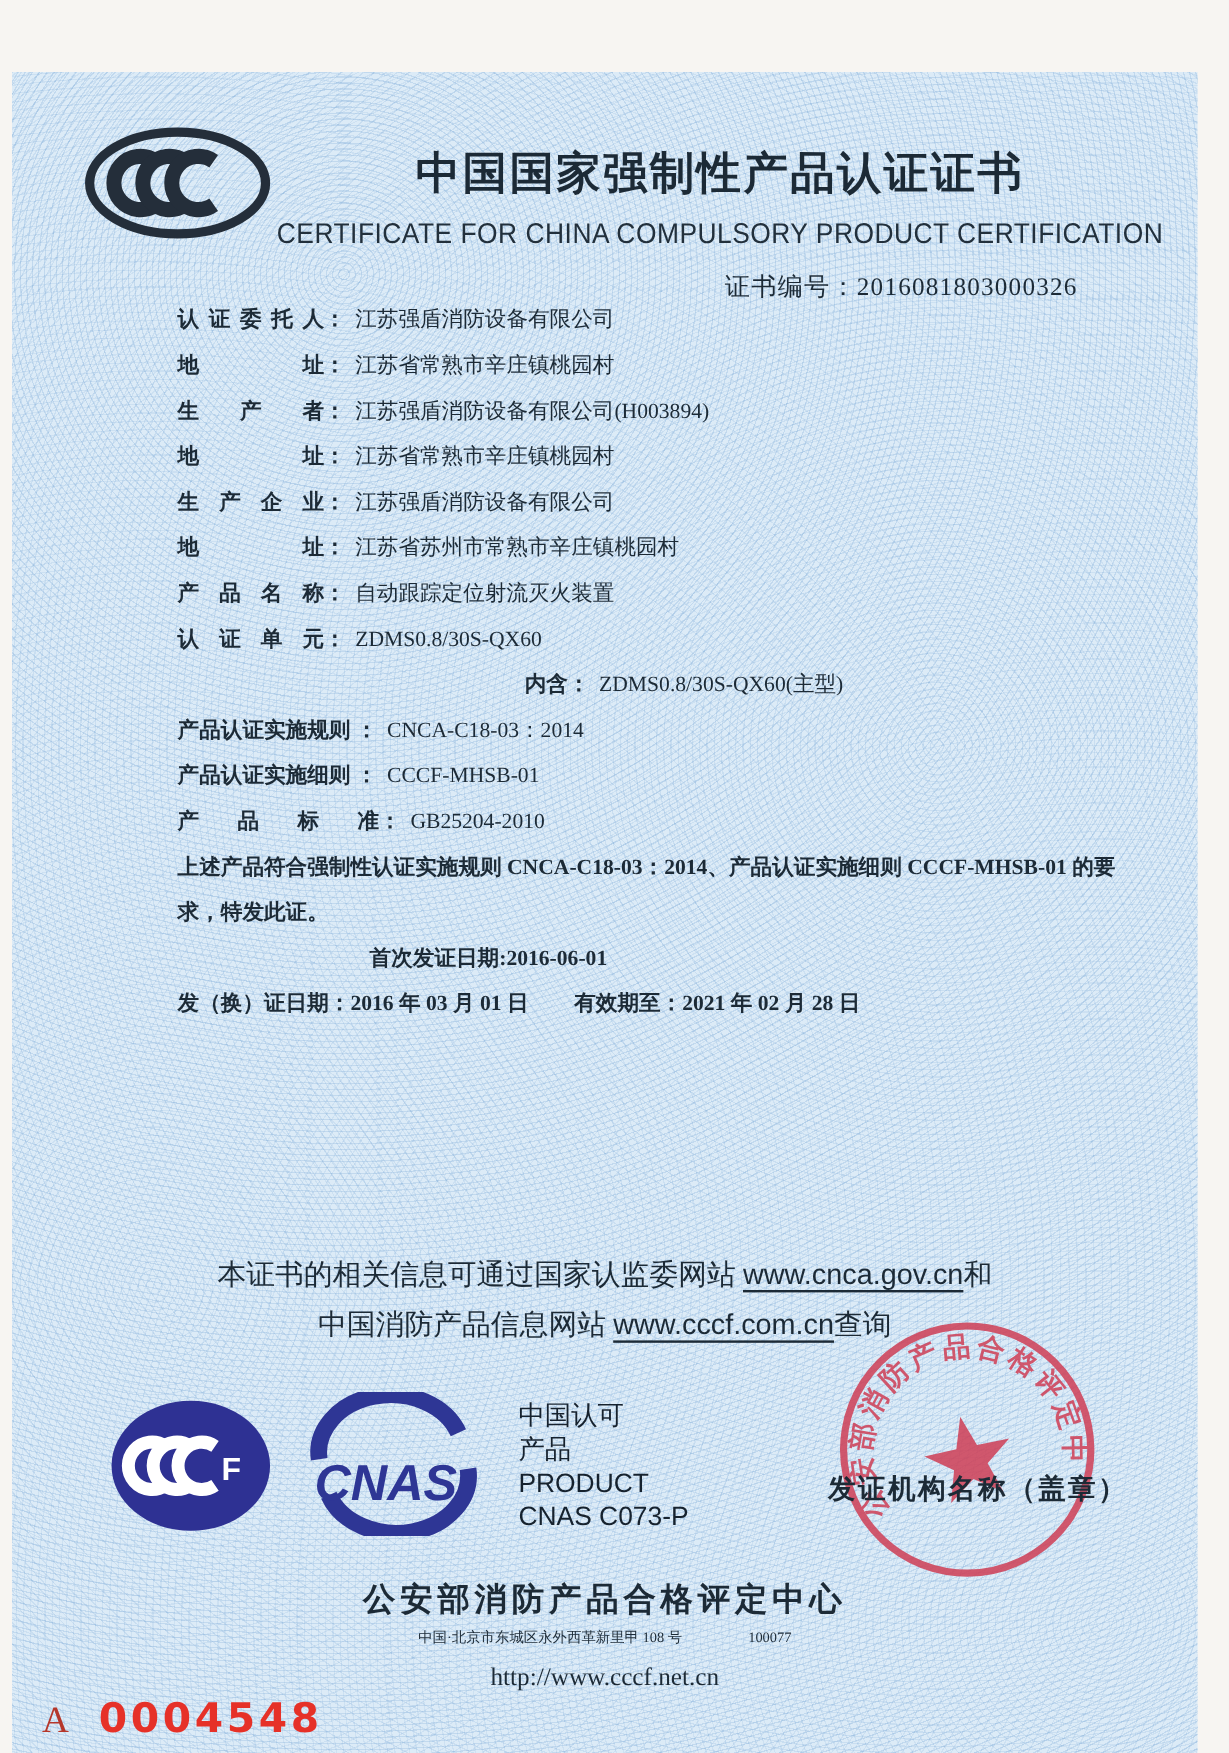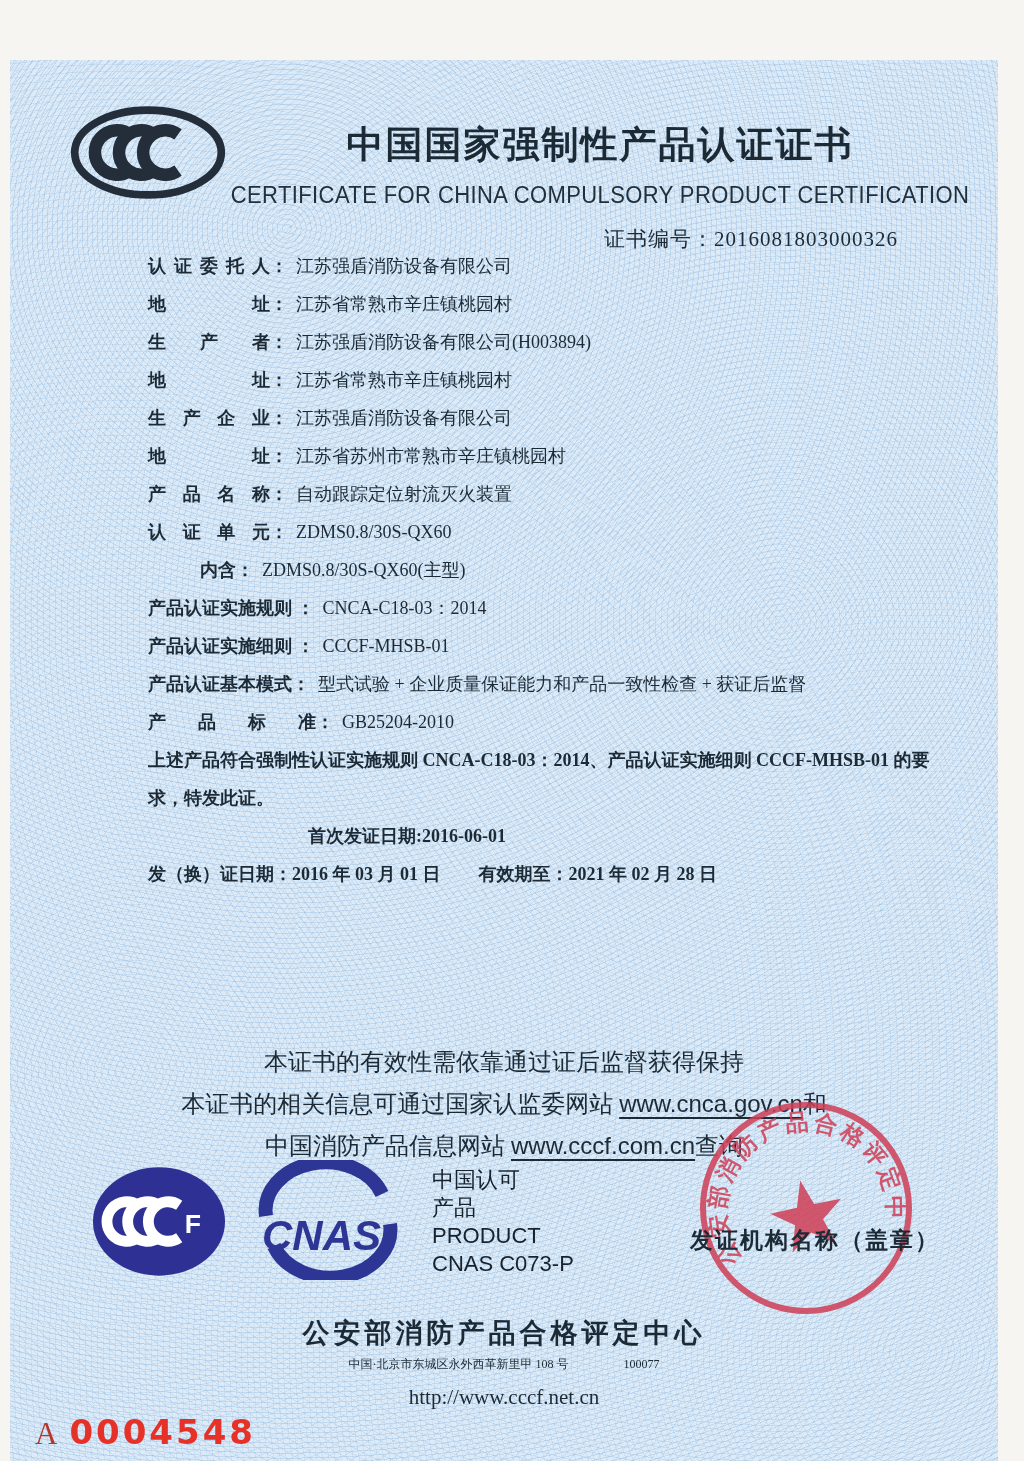--- a/index.html
+++ b/index.html
@@ -26,21 +26,21 @@
   .title-cn{font-size:37px;font-weight:bold;letter-spacing:2px;}
   .title-en{margin-top:12px;font-family:"Liberation Sans","DejaVu Sans",sans-serif;
             font-size:22px;letter-spacing:.4px;color:#22303c;transform:scaleY(1.08);}
   .cert-no{position:absolute;right:100px;top:165px;font-size:21px;letter-spacing:1px;}
   .body-flow{position:absolute;left:138px;top:187px;width:792px;font-size:18px;line-height:38px;}
   .row{margin:0;}
   .lbl{font-weight:bold;}
   .spread{display:inline-block;width:122px;text-align:justify;text-align-last:justify;vertical-align:bottom;}
   .spread-wide{display:inline-block;width:168px;text-align:justify;text-align-last:justify;vertical-align:bottom;}
   .colon{font-weight:bold;margin-right:8px;}
-  .row.indent{padding-left:52px;}
+  .row.indent{padding-left:52px;text-align:center;}
   .statement{margin:0;font-weight:bold;}
   .first-issue{margin:0 0 0 160px;font-weight:bold;}
   .issue-line{margin:0;font-weight:bold;}
   .issue-line .valid{margin-left:38px;}
   .notice{position:absolute;left:0;top:982px;width:988px;text-align:center;
           font-size:24px;line-height:41px;}
   .notice .link{font-family:"Liberation Sans","DejaVu Sans",sans-serif;
                 text-decoration:underline;text-underline-offset:5px;}
   .badge-cccf{position:absolute;left:80px;top:1103px;width:138px;height:117px;}
   .badge-cnas{position:absolute;left:248px;top:1100px;width:140px;height:120px;}
@@ -50,21 +50,21 @@
   .stamp-overlay{position:absolute;left:680px;top:1165px;font-size:23px;font-weight:bold;
                  letter-spacing:2px;color:#1c2a36;z-index:3;}
   .footer-org{position:absolute;left:0;top:1255px;width:988px;text-align:center;
               font-size:27px;font-weight:bold;letter-spacing:4px;}
   .footer-addr{position:absolute;left:0;top:1296px;width:988px;text-align:center;font-size:12px;}
   .footer-addr .post{margin-left:55px;}
   .footer-url{position:absolute;left:0;top:1325px;width:988px;text-align:center;font-size:21px;}
   .serial{position:absolute;left:35px;top:1412px;white-space:nowrap;}
   .serial .pfx{font-size:31px;color:#b5372b;font-family:"Liberation Serif",serif;}
   .serial .num{font-size:34px;font-weight:bold;letter-spacing:3px;color:#e63128;
-               font-family:"DejaVu Sans",sans-serif;margin-left:12px;}
+               font-family:"DejaVu Sans",sans-serif;margin-left:25px;}
 </style>
 </head>
 <body>
 
 <div class="page">
   <div class="cert">
 
     <svg class="ccc-logo" viewBox="0 0 168 98">
       <ellipse cx="84" cy="49" rx="76" ry="44" fill="none" stroke="#242e3a" stroke-width="8"></ellipse>
       <g fill="none" stroke="#242e3a" stroke-width="13">
@@ -122,37 +122,33 @@
   </p>
 
   <p class="row">
     <span class="lbl"><span class="lbl-text">产品认证实施规则</span><span class="colon"> ：</span></span><span class="val">CNCA-C18-03：2014</span>
   </p>
 
   <p class="row">
     <span class="lbl"><span class="lbl-text">产品认证实施细则</span><span class="colon"> ：</span></span><span class="val">CCCF-MHSB-01</span>
   </p>
 
-  <p class="row">
-    <span class="lbl"><span class="lbl-text">产品认证基本模式</span><span class="colon">：</span></span><span class="val">型式试验 + 企业质量保证能力和产品一致性检查 + 获证后监督</span>
-  </p>
 
   <p class="row">
     <span class="lbl"><span class="lbl-text spread-wide">产品标准</span><span class="colon">：</span></span><span class="val">GB25204-2010</span>
   </p>
 </div>
       <p class="statement">上述产品符合强制性认证实施规则 CNCA-C18-03：2014、产品认证实施细则 CCCF-MHSB-01 的要求，特发此证。</p>
       <p class="first-issue">首次发证日期:2016-06-01</p>
       <p class="issue-line">
         <span>发（换）证日期：</span><span>2016 年 03 月 01 日</span><span class="valid">有效期至：</span><span>2021 年 02 月 28 日</span>
       </p>
     </div>
 
     <div class="notice">
-      <div>本证书的有效性需依靠通过证后监督获得保持</div>
       <div>
         <span>本证书的相关信息可通过国家认监委网站 </span><span class="link">www.cnca.gov.cn</span><span>和</span>
       </div>
       <div>
         <span>中国消防产品信息网站 </span><span class="link">www.cccf.com.cn</span><span>查询</span>
       </div>
     </div>
 
     <svg class="badge-cccf" viewBox="0 0 140 114">
       <ellipse cx="70" cy="57" rx="67" ry="55" fill="#2e3193"></ellipse>

